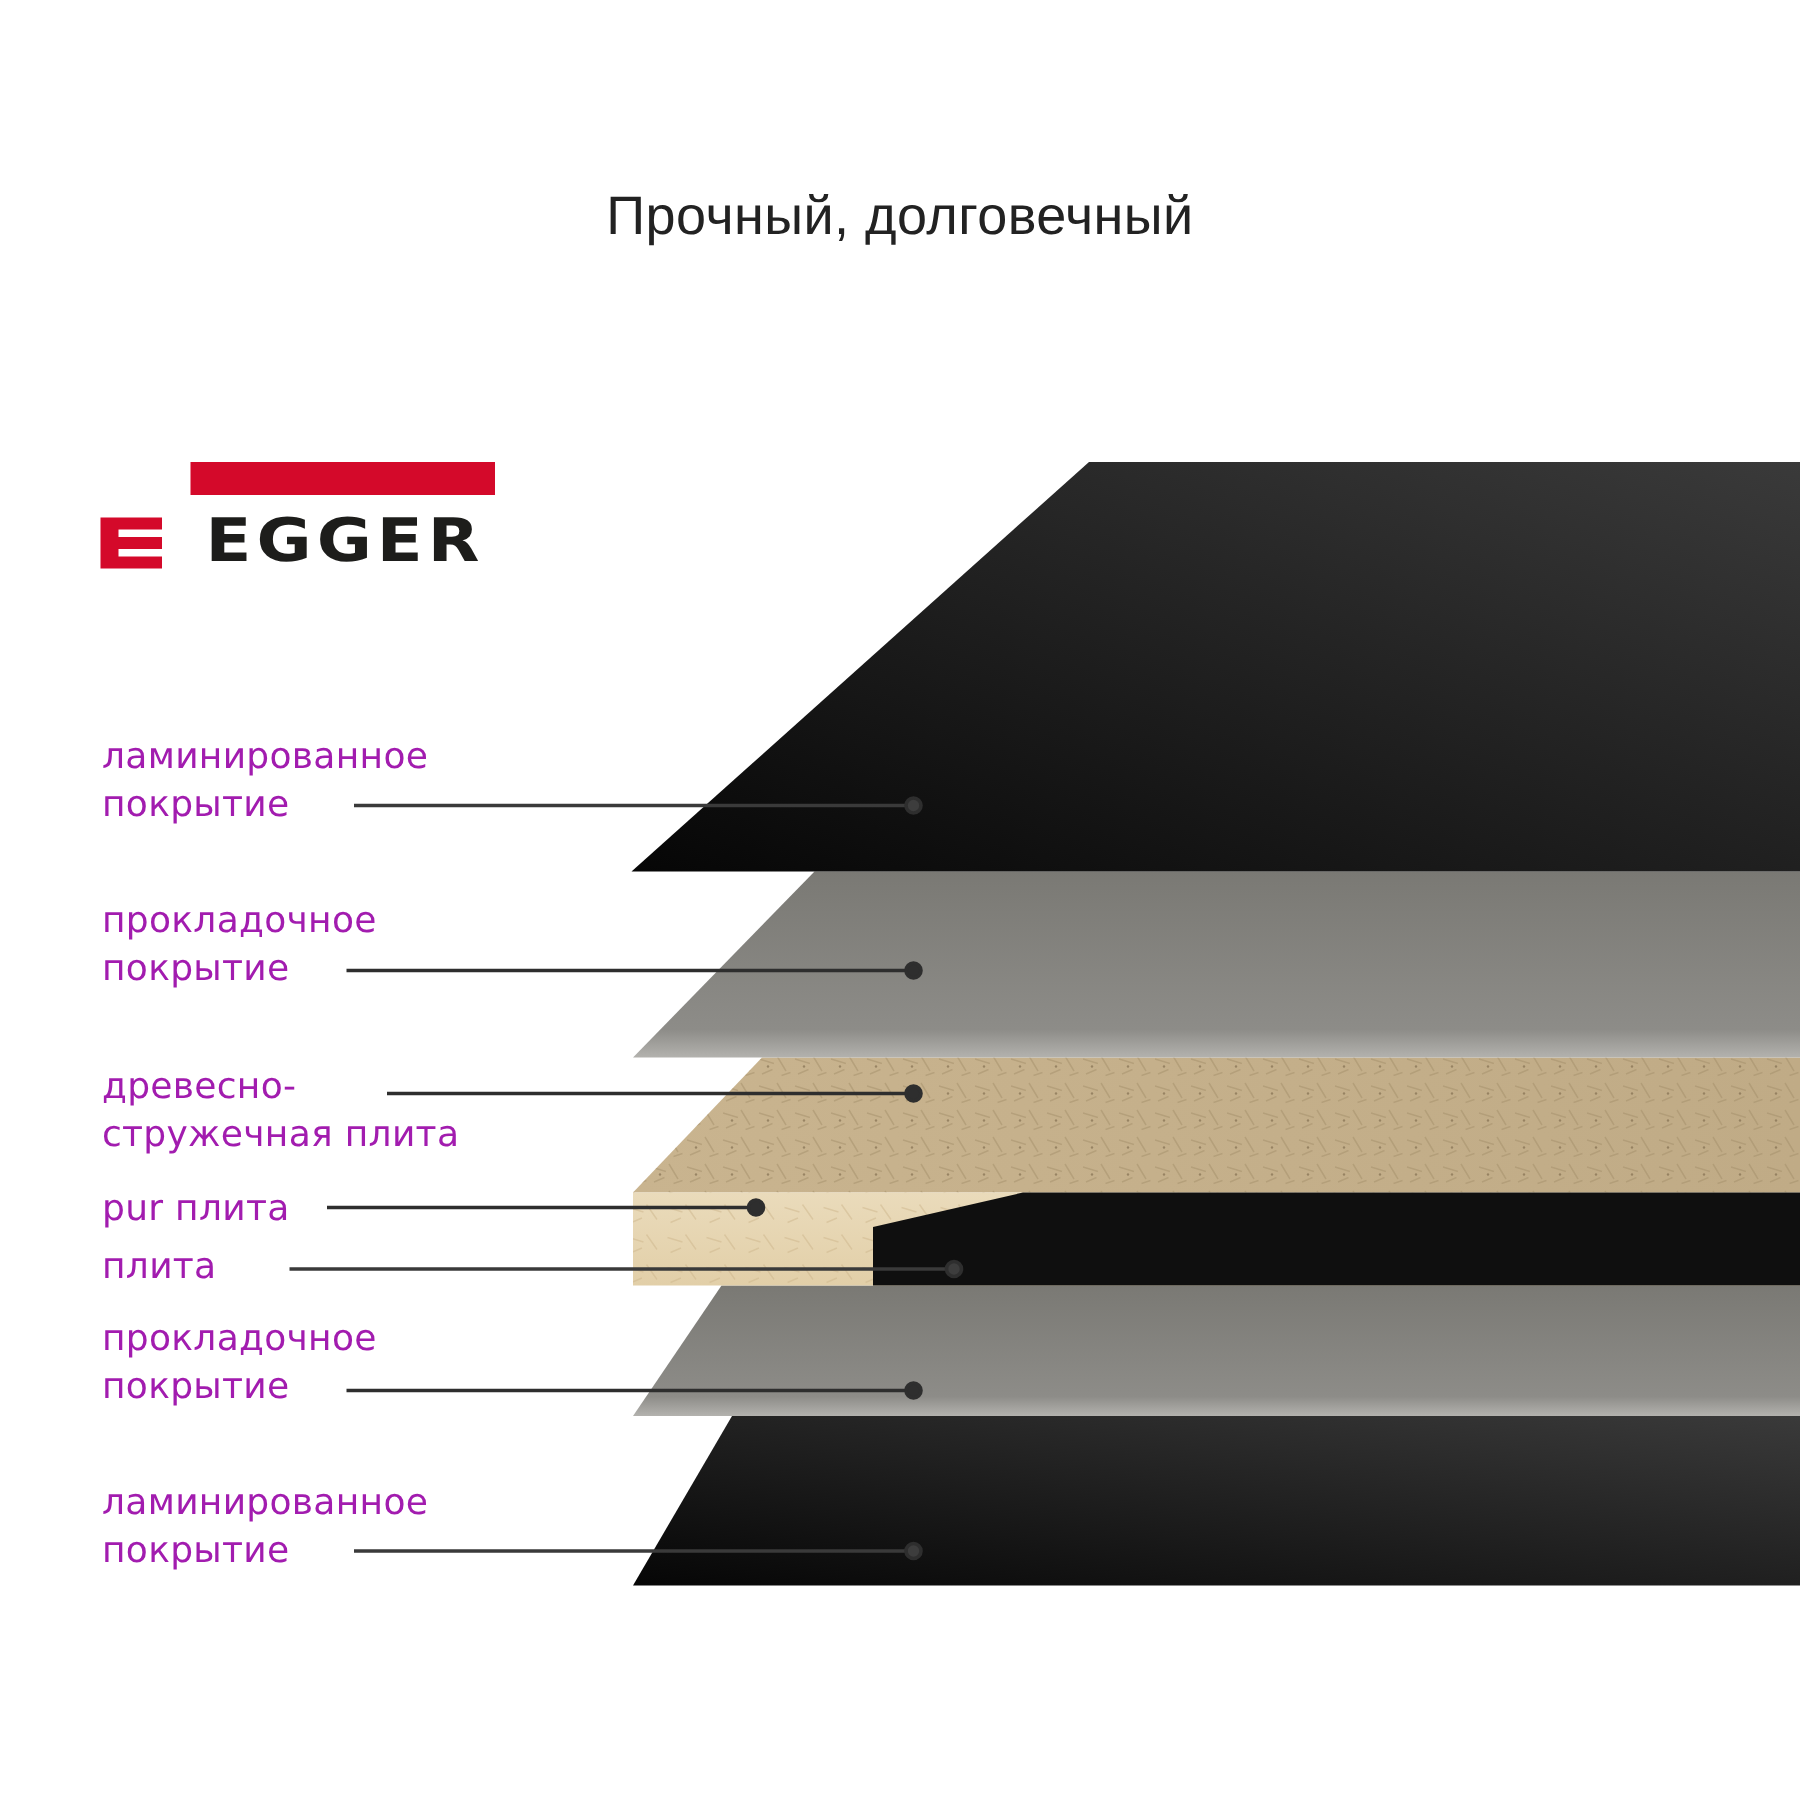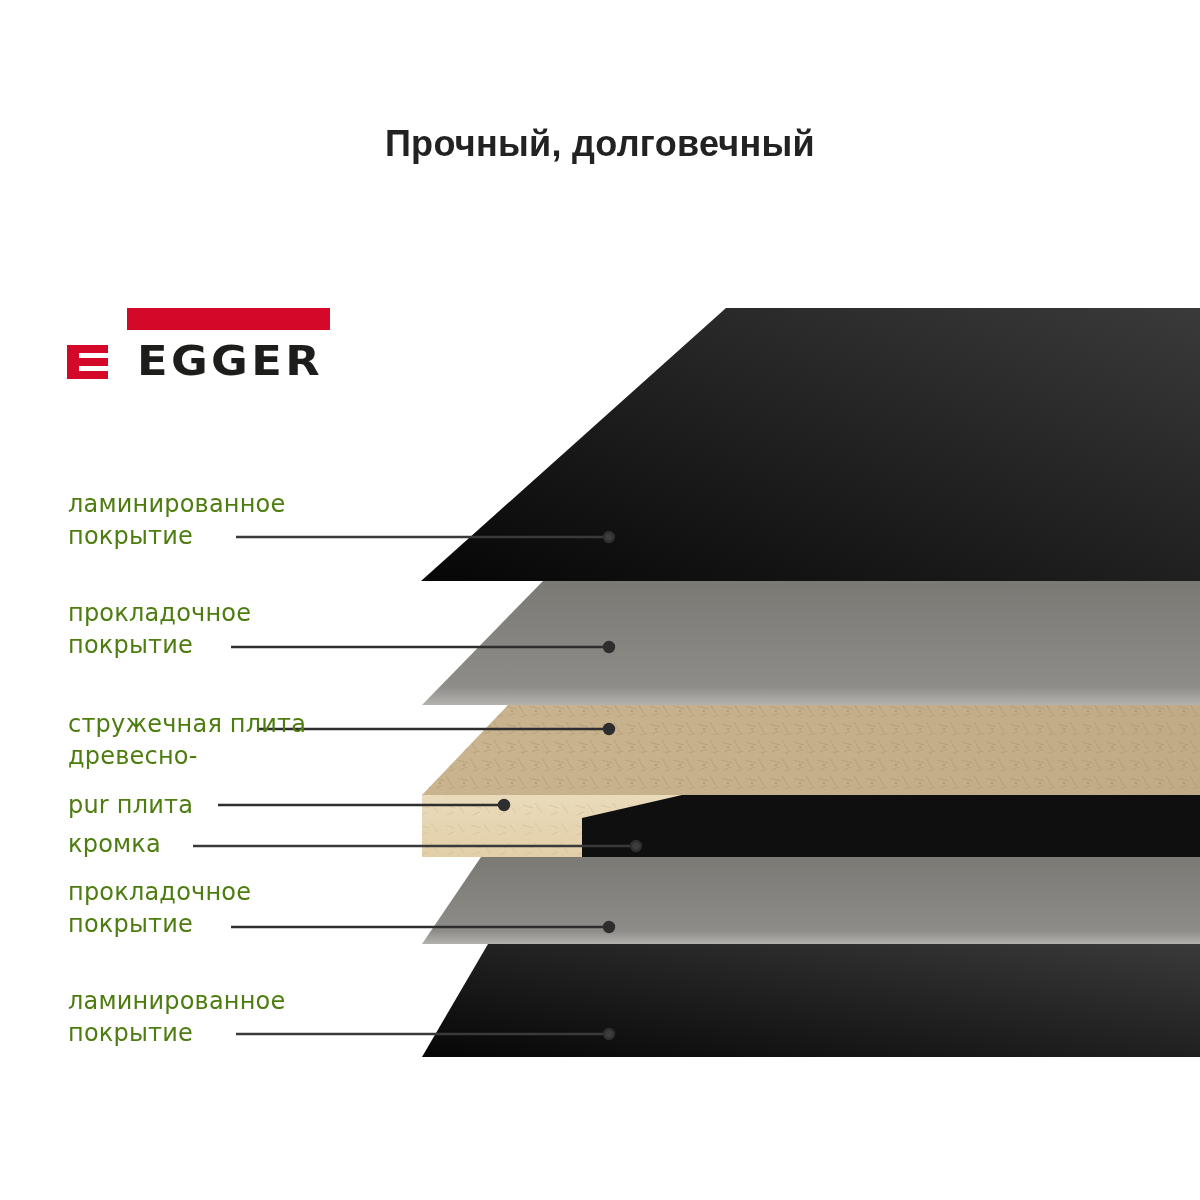--- a/index.html
+++ b/index.html
@@ -4,35 +4,35 @@
 <style>
   html, body { margin: 0; padding: 0; }
   body {
     width: 1200px; height: 1200px; background: #ffffff; position: relative; overflow: hidden;
     font-family: "DejaVu Sans", "Liberation Sans", sans-serif;
   }
   .title {
     position: absolute; left: 0; top: 122px; width: 1200px; text-align: center;
     font-size: 36px; line-height: 44px; color: #1a1a1a;
   }
-  .title .line1 { font-weight: 700; letter-spacing: 0.3px; color: #222; font-family: "Liberation Sans", sans-serif; }
+  .title .line1 { font-weight: 400; letter-spacing: 0.3px; color: #222; font-family: "Liberation Sans", sans-serif; }
   .title .line2 { font-weight: 500; color: #000; font-family: "DejaVu Sans", sans-serif; font-size: 34px; }
   .logo { position: absolute; left: 67px; top: 308px; width: 266px; height: 66px; text-align: center; }
   .logo .bar { position: absolute; left: 60px; top: 0; width: 203px; height: 22px; background: #d4092a; }
   .logo .e-mark { position: absolute; left: 0; top: 37px; width: 41px; height: 34px; background: #d4092a; }
   .logo .e-mark .cut1 { position: absolute; left: 12px; top: 8px; width: 29px; height: 5px; background: #fff; }
   .logo .e-mark .cut2 { position: absolute; left: 12px; top: 21px; width: 29px; height: 5px; background: #fff; }
   .logo .word {
     position: absolute; left: 70px; top: 28px; font-family: "DejaVu Sans", sans-serif; font-weight: bold;
     font-size: 40px; letter-spacing: 3px; color: #1d1d1b; line-height: 50px; transform: scaleX(1.12); transform-origin: left;
   }
   svg.diagram { position: absolute; left: 0; top: 0; }
   .label {
     position: absolute; left: 68px; font-family: "DejaVu Sans", sans-serif; font-size: 24px; line-height: 32px;
-    color: #4d7c0f; letter-spacing: 0.2px;
+    color: #a21caf; letter-spacing: 0.2px;
   }
 </style>
 </head>
 <body>
 
 <div class="title">
   <div class="line1">Прочный, долговечный</div>
 </div>
 
 <div class="logo">
@@ -109,28 +109,28 @@
 
 <div class="label" style="top:488px;">
   <div>ламинированное</div>
   <div>покрытие</div>
 </div>
 <div class="label" style="top:597px;">
   <div>прокладочное</div>
   <div>покрытие</div>
 </div>
 <div class="label" style="top:708px;">
+  <div>древесно-</div>
   <div>стружечная плита</div>
-  <div>древесно-</div>
 </div>
 <div class="label" style="top:789px;">
   <div>pur плита</div>
 </div>
 <div class="label" style="top:828px;">
-  <div>кромка</div>
+  <div>плита</div>
 </div>
 <div class="label" style="top:876px;">
   <div>прокладочное</div>
   <div>покрытие</div>
 </div>
 <div class="label" style="top:985px;">
   <div>ламинированное</div>
   <div>покрытие</div>
 </div>
 

